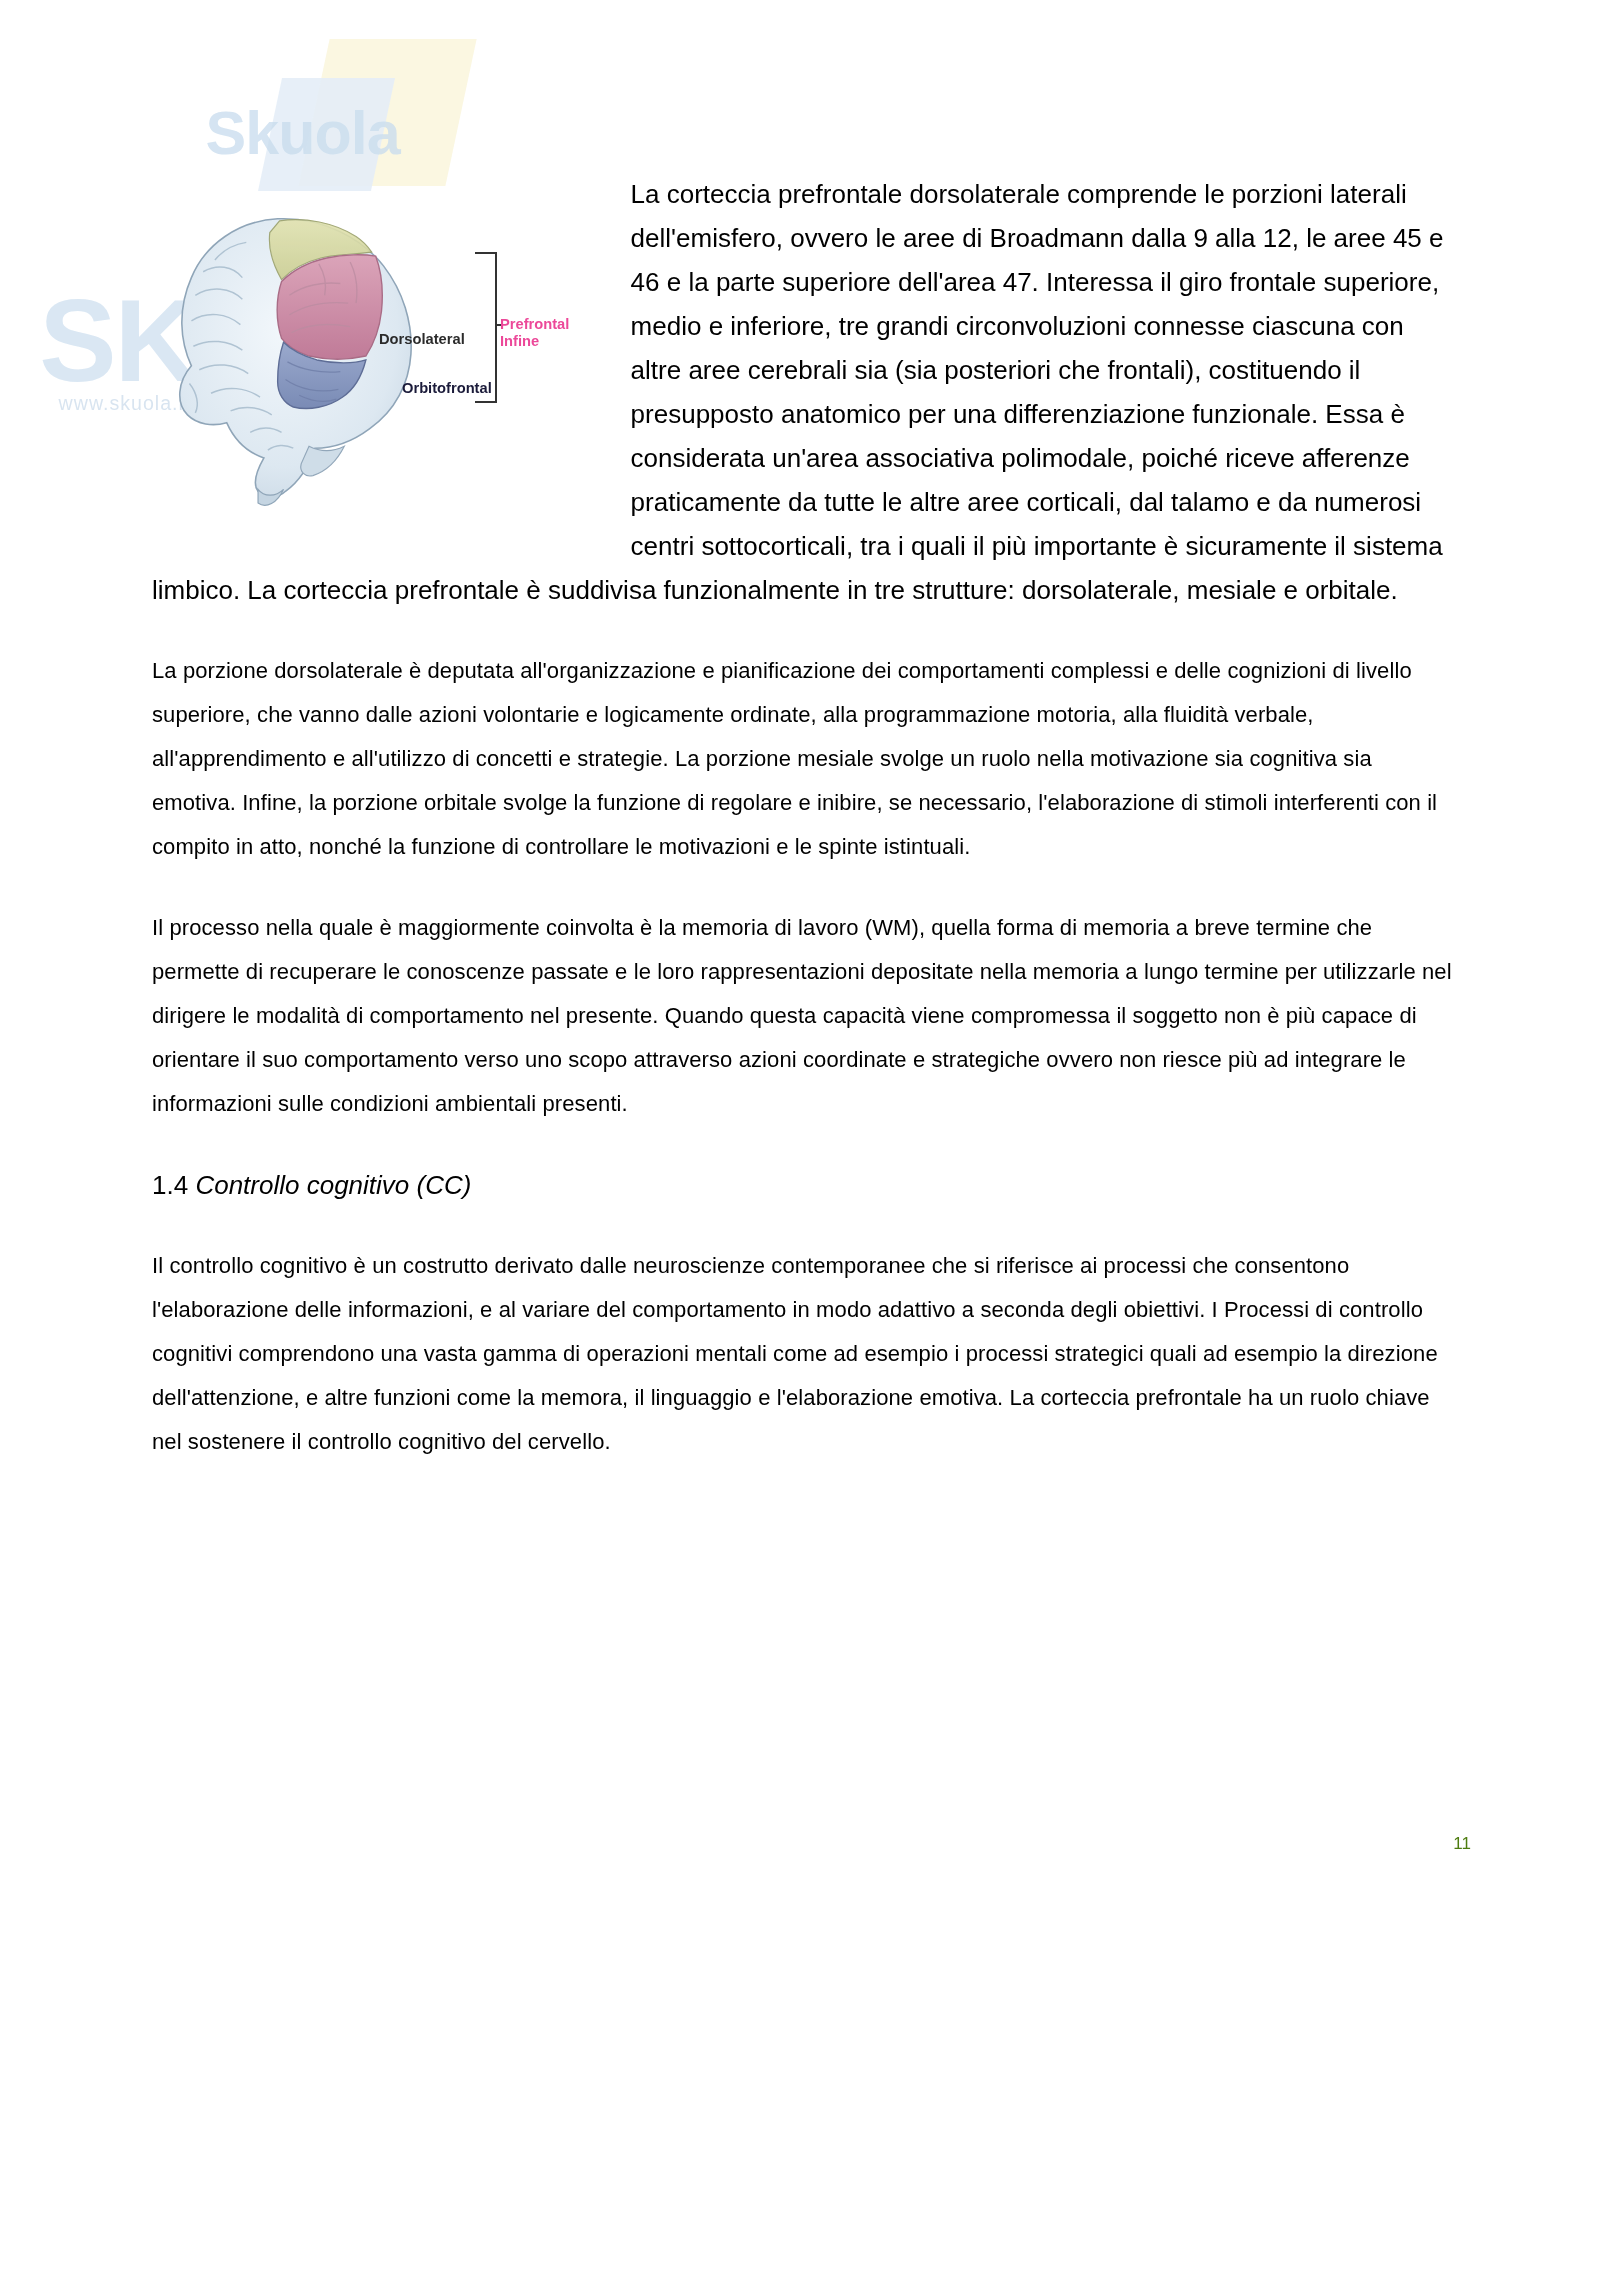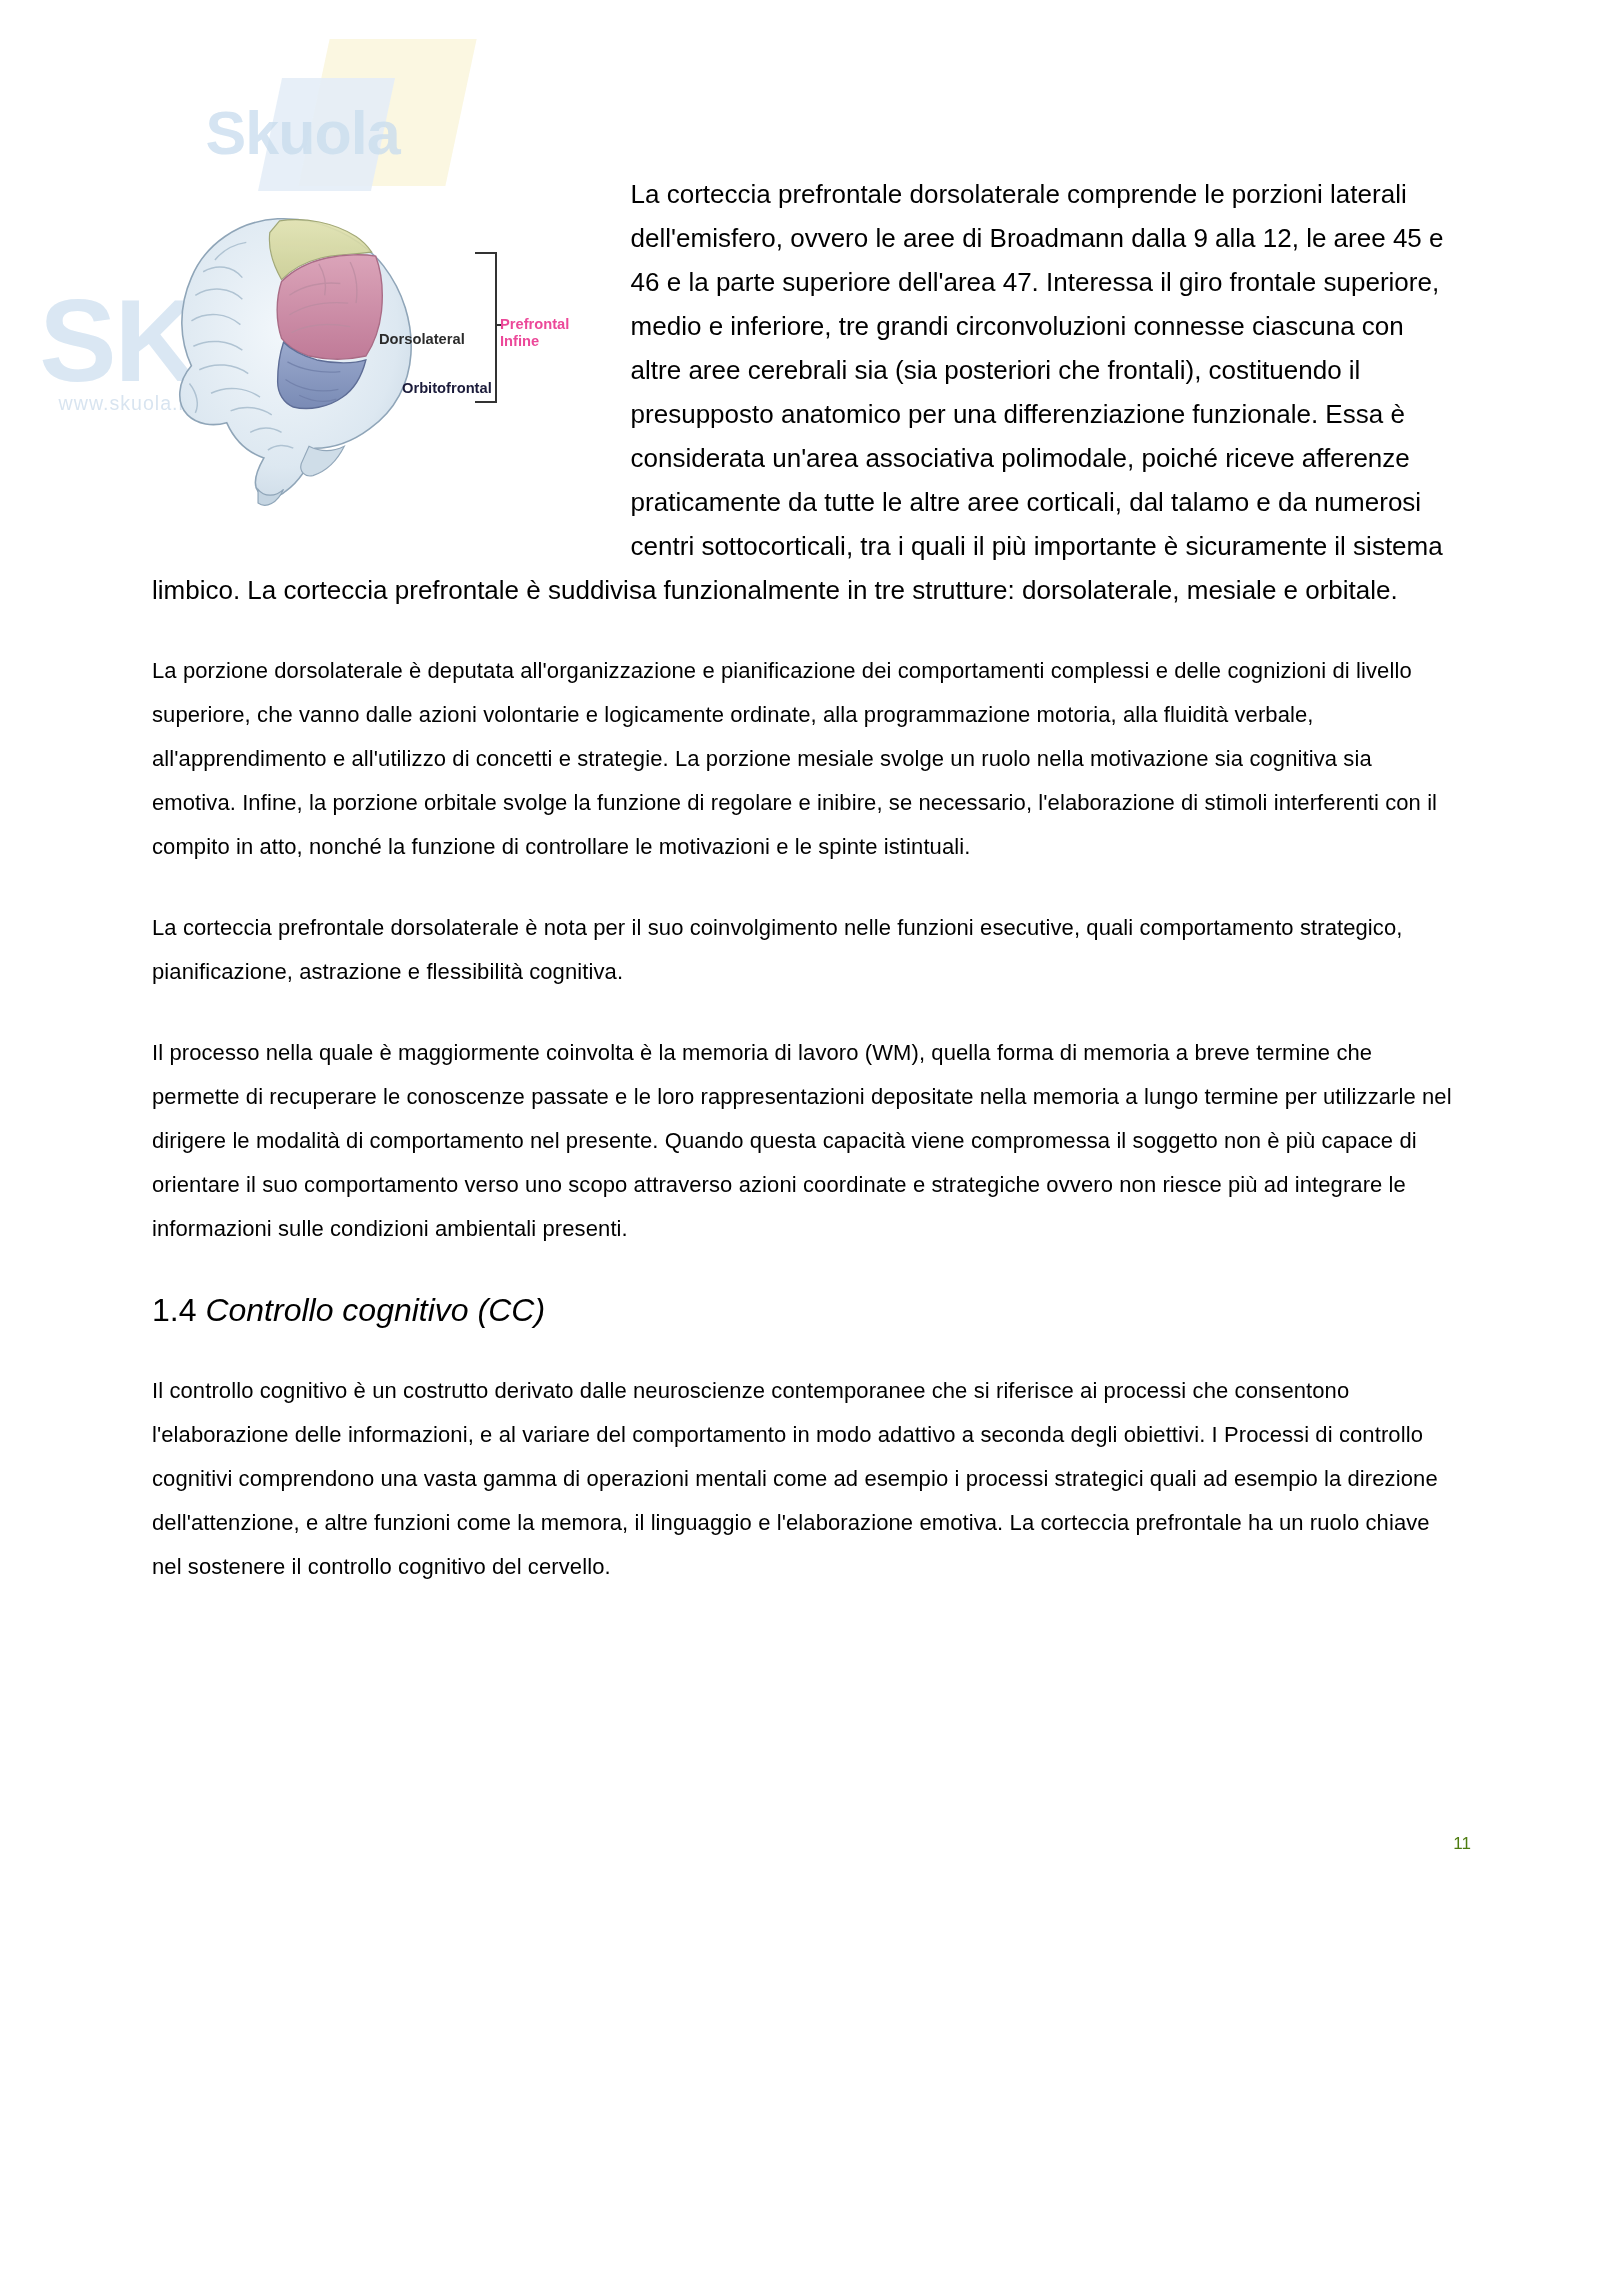--- a/index.html
+++ b/index.html
@@ -25,21 +25,21 @@
     width: 1304px;
   }
   .para {
     font-size: 22px;
     line-height: 44px;
     margin: 0 0 37px 0;
     text-align: left;
     letter-spacing: 0.1px;
   }
   .heading {
-    font-size: 32px;
+    font-size: 26px;
     line-height: 44px;
     margin: 0 0 37px 0;
   }
   .heading .num {
     font-style: normal;
   }
   .heading .ttl {
     font-style: italic;
   }
   
@@ -291,21 +291,20 @@
             <span>Infine</span>
           </div>
         </div>
       </div>
 
       <span>La corteccia prefrontale dorsolaterale comprende le porzioni laterali dell'emisfero, ovvero le aree di Broadmann dalla 9 alla 12, le aree 45 e 46 e la parte superiore dell'area 47. Interessa il giro frontale superiore, medio e inferiore, tre grandi circonvoluzioni connesse ciascuna con altre aree cerebrali sia (sia posteriori che frontali), costituendo il presupposto anatomico per una differenziazione funzionale. Essa è considerata un'area associativa polimodale, poiché riceve afferenze praticamente da tutte le altre aree corticali, dal talamo e da numerosi centri sottocorticali, tra i quali il più importante è sicuramente il sistema limbico. La corteccia prefrontale è suddivisa funzionalmente in tre strutture: dorsolaterale, mesiale e orbitale.</span>
     </div>
 
     <p class="para">La porzione dorsolaterale è deputata all'organizzazione e pianificazione dei comportamenti complessi e delle cognizioni di livello superiore, che vanno dalle azioni volontarie e logicamente ordinate, alla programmazione motoria, alla fluidità verbale, all'apprendimento e all'utilizzo di concetti e strategie. La porzione mesiale svolge un ruolo nella motivazione sia cognitiva sia emotiva. Infine, la porzione orbitale svolge la funzione di regolare e inibire, se necessario, l'elaborazione di stimoli interferenti con il compito in atto, nonché la funzione di controllare le motivazioni e le spinte istintuali.</p>
 
-    <p class="para">La corteccia prefrontale dorsolaterale è nota per il suo coinvolgimento nelle funzioni esecutive, quali comportamento strategico, pianificazione, astrazione e flessibilità cognitiva.</p>
 
     <p class="para">Il processo nella quale è maggiormente coinvolta è la memoria di lavoro (WM), quella forma di memoria a breve termine che permette di recuperare le conoscenze passate e le loro rappresentazioni depositate nella memoria a lungo termine per utilizzarle nel dirigere le modalità di comportamento nel presente. Quando questa capacità viene compromessa il soggetto non è più capace di orientare il suo comportamento verso uno scopo attraverso azioni coordinate e strategiche ovvero non riesce più ad integrare le informazioni sulle condizioni ambientali presenti.</p>
 
     <div class="heading">
       <span class="num">1.4</span>
       <span class="ttl">Controllo cognitivo (CC)</span>
     </div>
 
     <p class="para">Il controllo cognitivo è un costrutto derivato dalle neuroscienze contemporanee che si riferisce ai processi che consentono l'elaborazione delle informazioni, e al variare del comportamento in modo adattivo a seconda degli obiettivi. I Processi di controllo cognitivi comprendono una vasta gamma di operazioni mentali come ad esempio i processi strategici quali ad esempio la direzione dell'attenzione, e altre funzioni come la memora, il linguaggio e l'elaborazione emotiva. La corteccia prefrontale ha un ruolo chiave nel sostenere il controllo cognitivo del cervello.</p>
 

